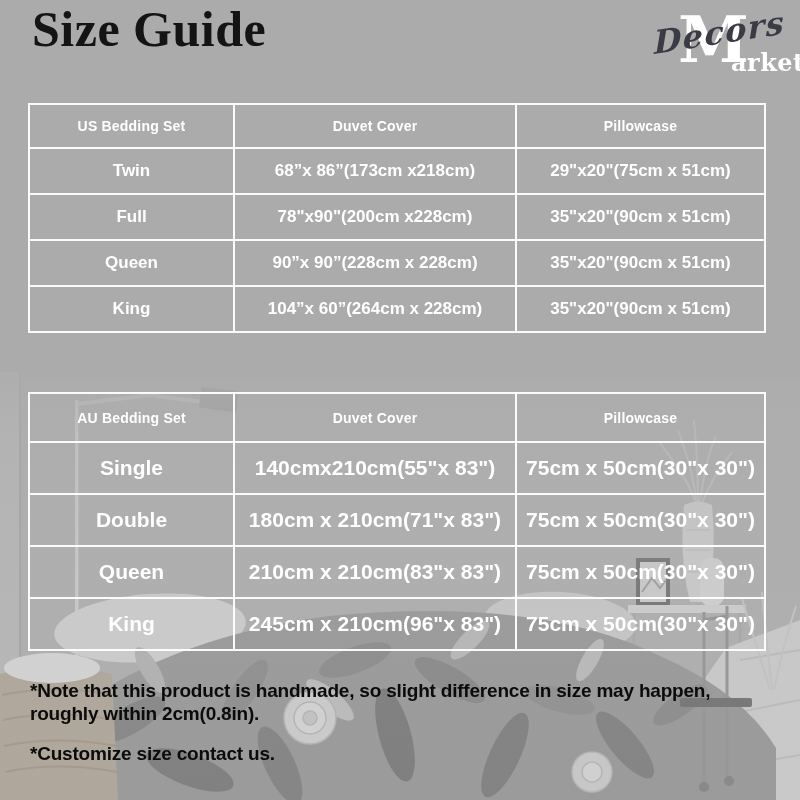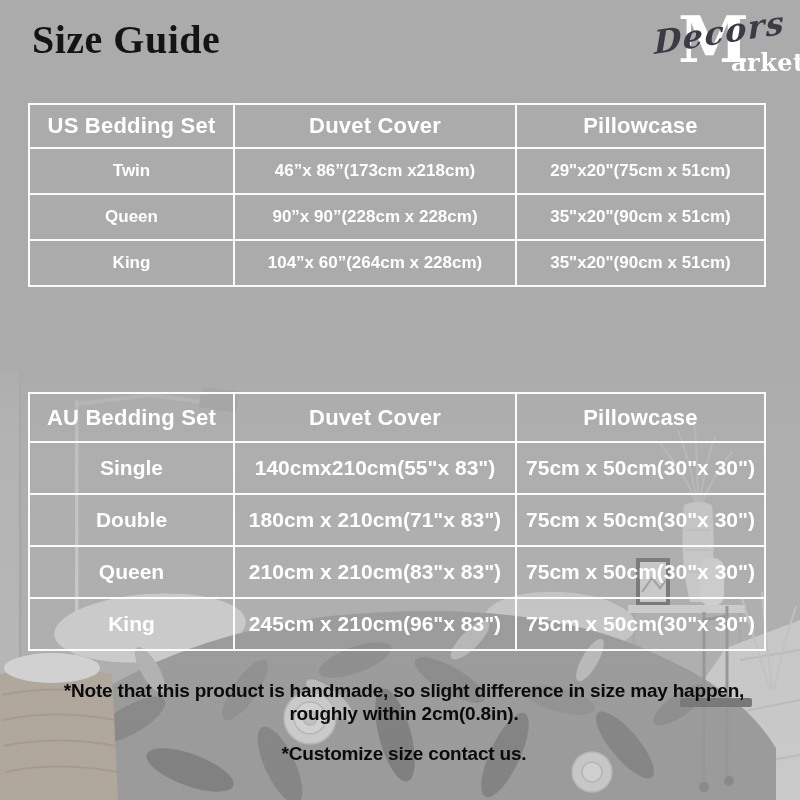--- a/index.html
+++ b/index.html
@@ -4,23 +4,23 @@
 <style>
   html,body{margin:0;padding:0;background:#888;}
   #stage{
     position:relative;width:800px;height:800px;overflow:hidden;
     background:#ababab;
     font-family:"Liberation Sans", sans-serif;
   }
   #bg-photo{position:absolute;left:0;top:0;width:800px;height:800px;}
 
   .page-title{
-    position:absolute;left:32px;top:16px;
+    position:absolute;left:32px;top:0;
     font-family:"Liberation Serif", serif;
-    font-weight:700;font-size:40px;letter-spacing:.5px;
+    font-weight:700;font-size:50px;letter-spacing:.5px;
     color:#141414;
   }
 
   
   .logo{position:absolute;left:652px;top:8px;width:148px;height:78px;}
   .logo .m{
     position:absolute;left:26px;top:0;
     font-family:"DejaVu Serif", serif;font-weight:700;
     font-size:64px;line-height:64px;color:#ffffff;
   }
@@ -41,34 +41,34 @@
   table.size-table{
     position:absolute;left:28px;width:736px;
     border-collapse:collapse;table-layout:fixed;
     color:#ffffff;text-align:center;
   }
   table.size-table th, table.size-table td{
     border:2.5px solid rgba(255,255,255,.95);
     white-space:nowrap;overflow:visible;
     vertical-align:middle;padding:0;
   }
-  table.size-table th{font-size:22px;font-weight:700;letter-spacing:.2px;}
+  table.size-table th{font-size:14px;font-weight:700;letter-spacing:.2px;}
   table.size-table td{font-size:17px;font-weight:700;letter-spacing:0;}
   #us-table{top:103px;}
   #us-table th{height:42px;}
   #us-table td{height:44px;}
   #au-table{top:392px;}
   #au-table th{height:47px;text-align:center;}
   #au-table td{height:50px;font-size:21px;border-radius:11px;}
   col.c-name{width:205px;}
   col.c-duvet{width:282px;}
   col.c-pillow{width:249px;}
 
   
-  .notes{position:absolute;left:30px;top:679px;width:748px;color:#0b0b0b;text-align:center;}
+  .notes{position:absolute;left:30px;top:679px;width:748px;color:#0b0b0b;}
   .notes p{
     margin:0;font-size:19px;font-weight:700;line-height:23px;
     letter-spacing:-.2px;
   }
   .notes p + p{margin-top:17px;}
 </style>
 </head>
 <body>
 
 <div id="stage">
@@ -187,22 +187,27 @@
         <col class="c-pillow">
       </colgroup>
     <tbody>
         <tr>
       <th>US Bedding Set</th>
       <th>Duvet Cover</th>
       <th>Pillowcase</th>
     </tr>
     <tr>
       <td>Twin</td>
-      <td>46”x 86”(173cm x218cm)</td>
+      <td>68”x 86”(173cm x218cm)</td>
       <td>29"x20"(75cm x 51cm)</td>
+    </tr>
+    <tr>
+      <td>Full</td>
+      <td>78"x90"(200cm x228cm)</td>
+      <td>35"x20"(90cm x 51cm)</td>
     </tr>
     <tr>
       <td>Queen</td>
       <td>90”x 90”(228cm x 228cm)</td>
       <td>35"x20"(90cm x 51cm)</td>
     </tr>
     <tr>
       <td>King</td>
       <td>104”x 60”(264cm x 228cm)</td>
       <td>35"x20"(90cm x 51cm)</td>

